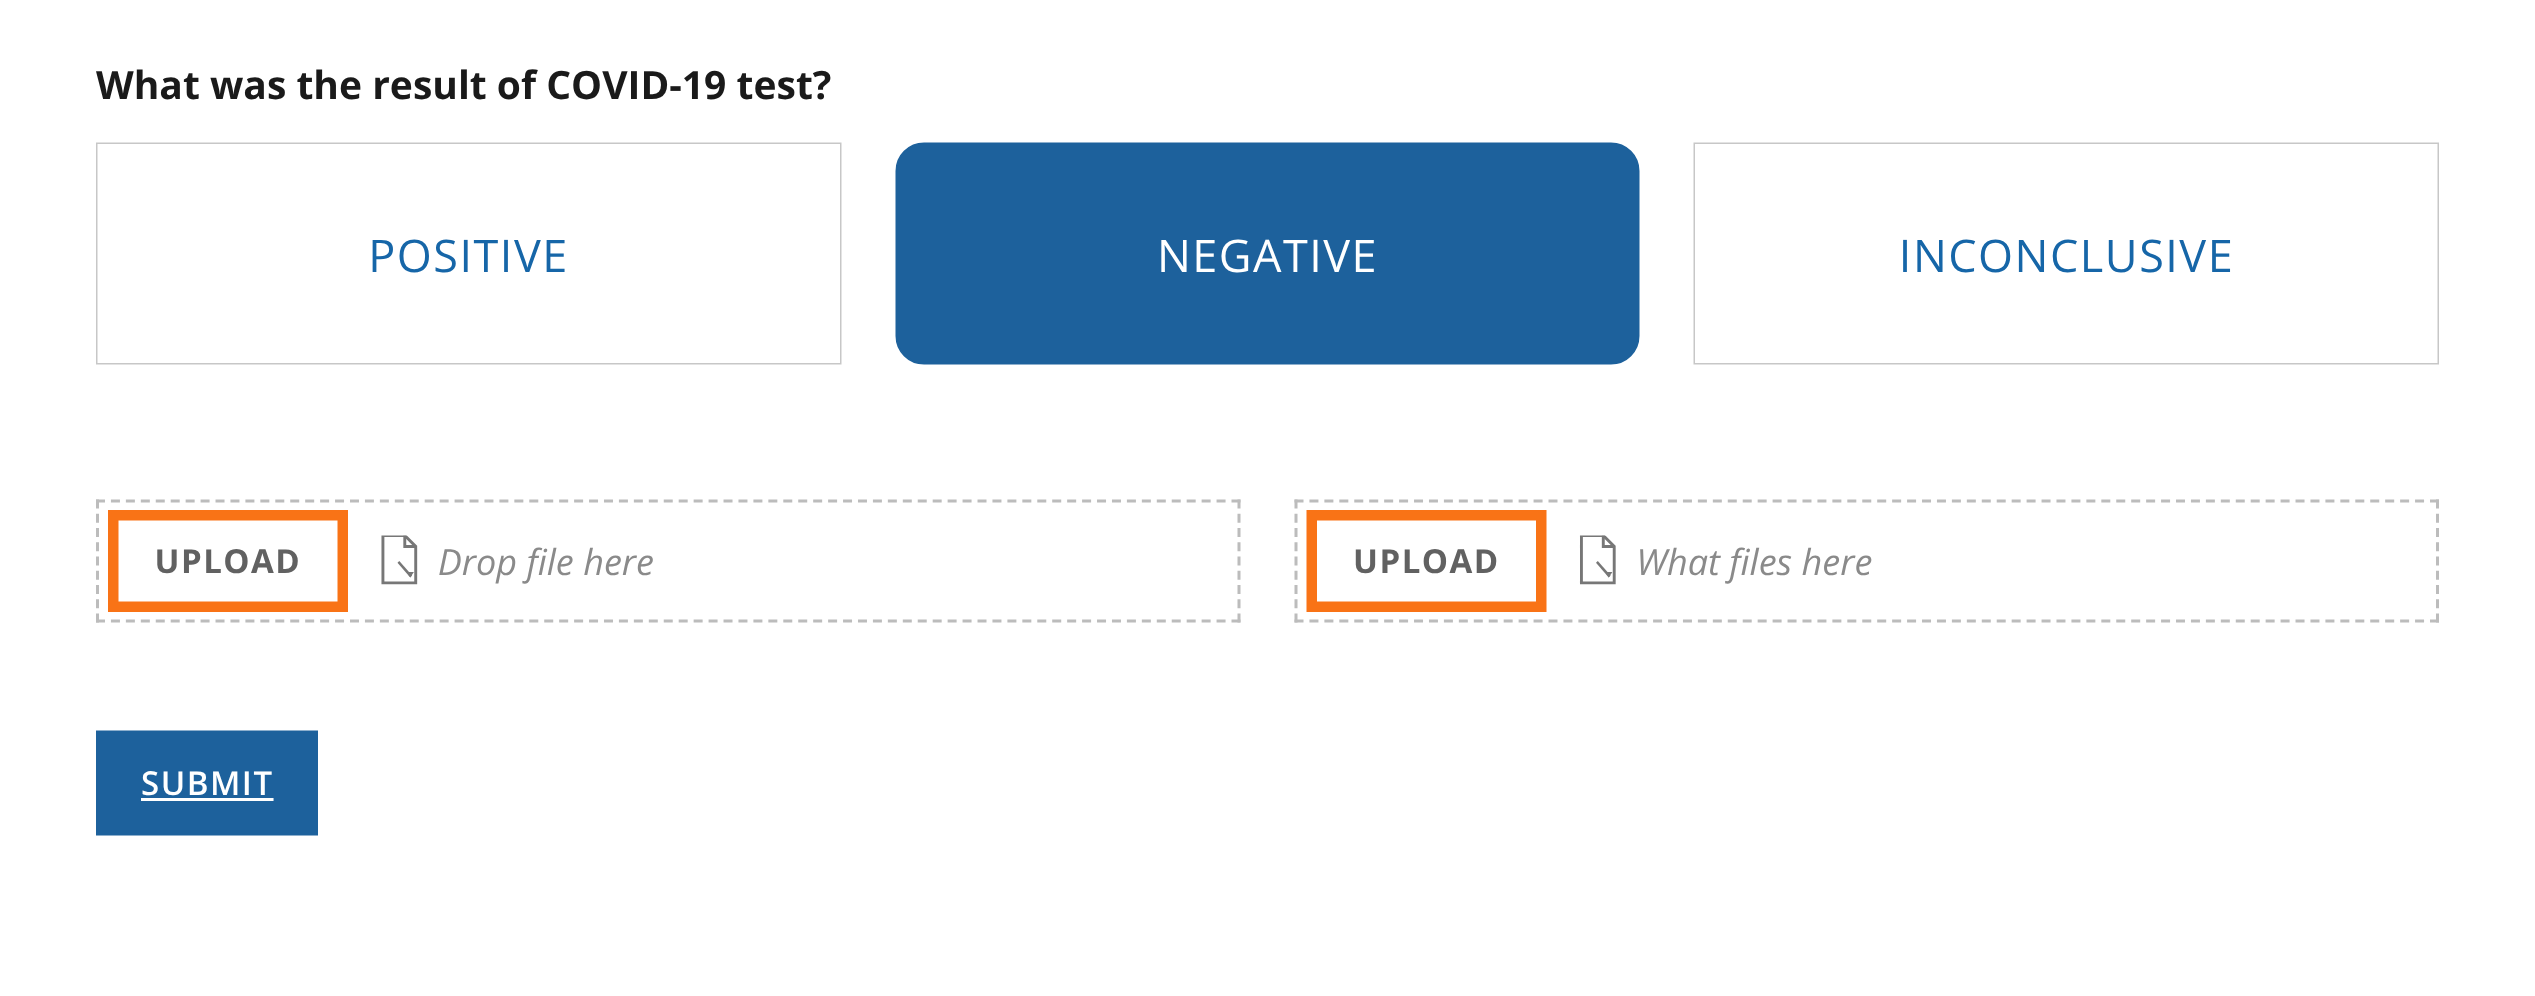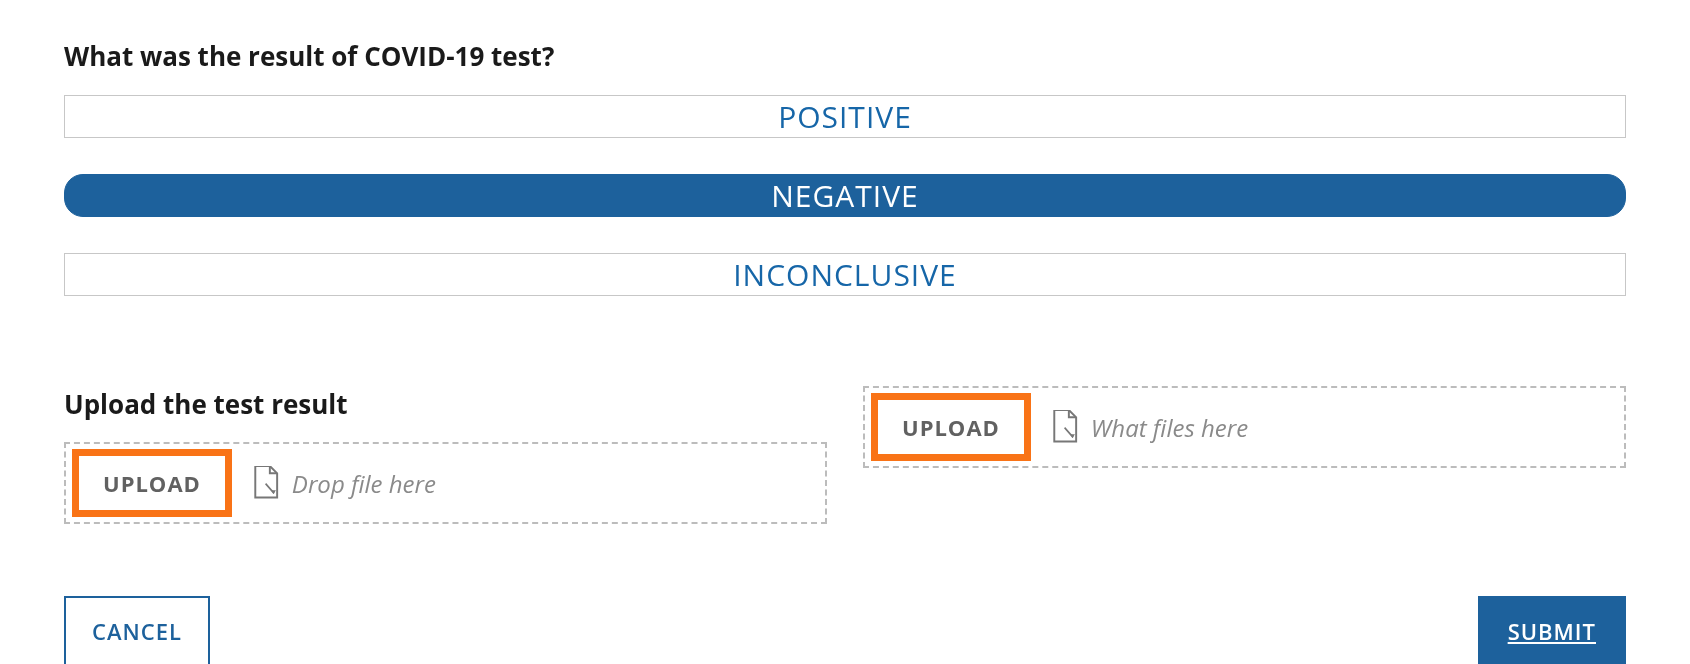--- a/index.html
+++ b/index.html
@@ -16,21 +16,20 @@
     .question-title {
       font-size: 26px;
       font-weight: 700;
       color: #1a1a1a;
       margin-bottom: 21px;
     }
     .options-row {
       display: flex;
       gap: 36px;
       margin-bottom: 90px;
-      flex-direction: column;
     }
     .option-button {
       flex: 1;
       height: 148px;
       border: 1px solid #c7c7c7;
       background: #ffffff;
       color: #1666a8;
       font-size: 30px;
       font-weight: 400;
       letter-spacing: 1px;
@@ -130,21 +129,20 @@
 
 <div class="options-row">
   <button class="option-button">POSITIVE</button>
   <button class="option-button selected">NEGATIVE</button>
   <button class="option-button">INCONCLUSIVE</button>
 </div>
 
 <div class="upload-row">
 
   <div class="upload-group">
-    <label class="upload-label">Upload the test result</label>
     <div class="dropzone">
       <button class="upload-btn">UPLOAD</button>
       <div class="drop-hint">
         <svg class="file-icon" viewBox="0 0 24 28">
           <path d="M4 0 L16 0 L22 6 L22 26 L4 26 Z" fill="none" stroke="#777" stroke-width="1.6"></path>
           <path d="M16 0 L16 6 L22 6" fill="none" stroke="#777" stroke-width="1.6"></path>
           <path d="M13 14 L20 22 L19 23 L12 15 Z" fill="#777"></path>
           <path d="M19 23 L17 20 L21 20 Z" fill="#777"></path>
         </svg>
         <span>Drop file here</span>
@@ -163,15 +161,14 @@
           <path d="M19 23 L17 20 L21 20 Z" fill="#777"></path>
         </svg>
         <span>What files here</span>
       </div>
     </div>
   </div>
 
 </div>
 
 <div class="actions-row">
-  <button class="cancel-btn">CANCEL</button>
   <button class="submit-btn">SUBMIT</button>
 </div>
 
 </body></html>

